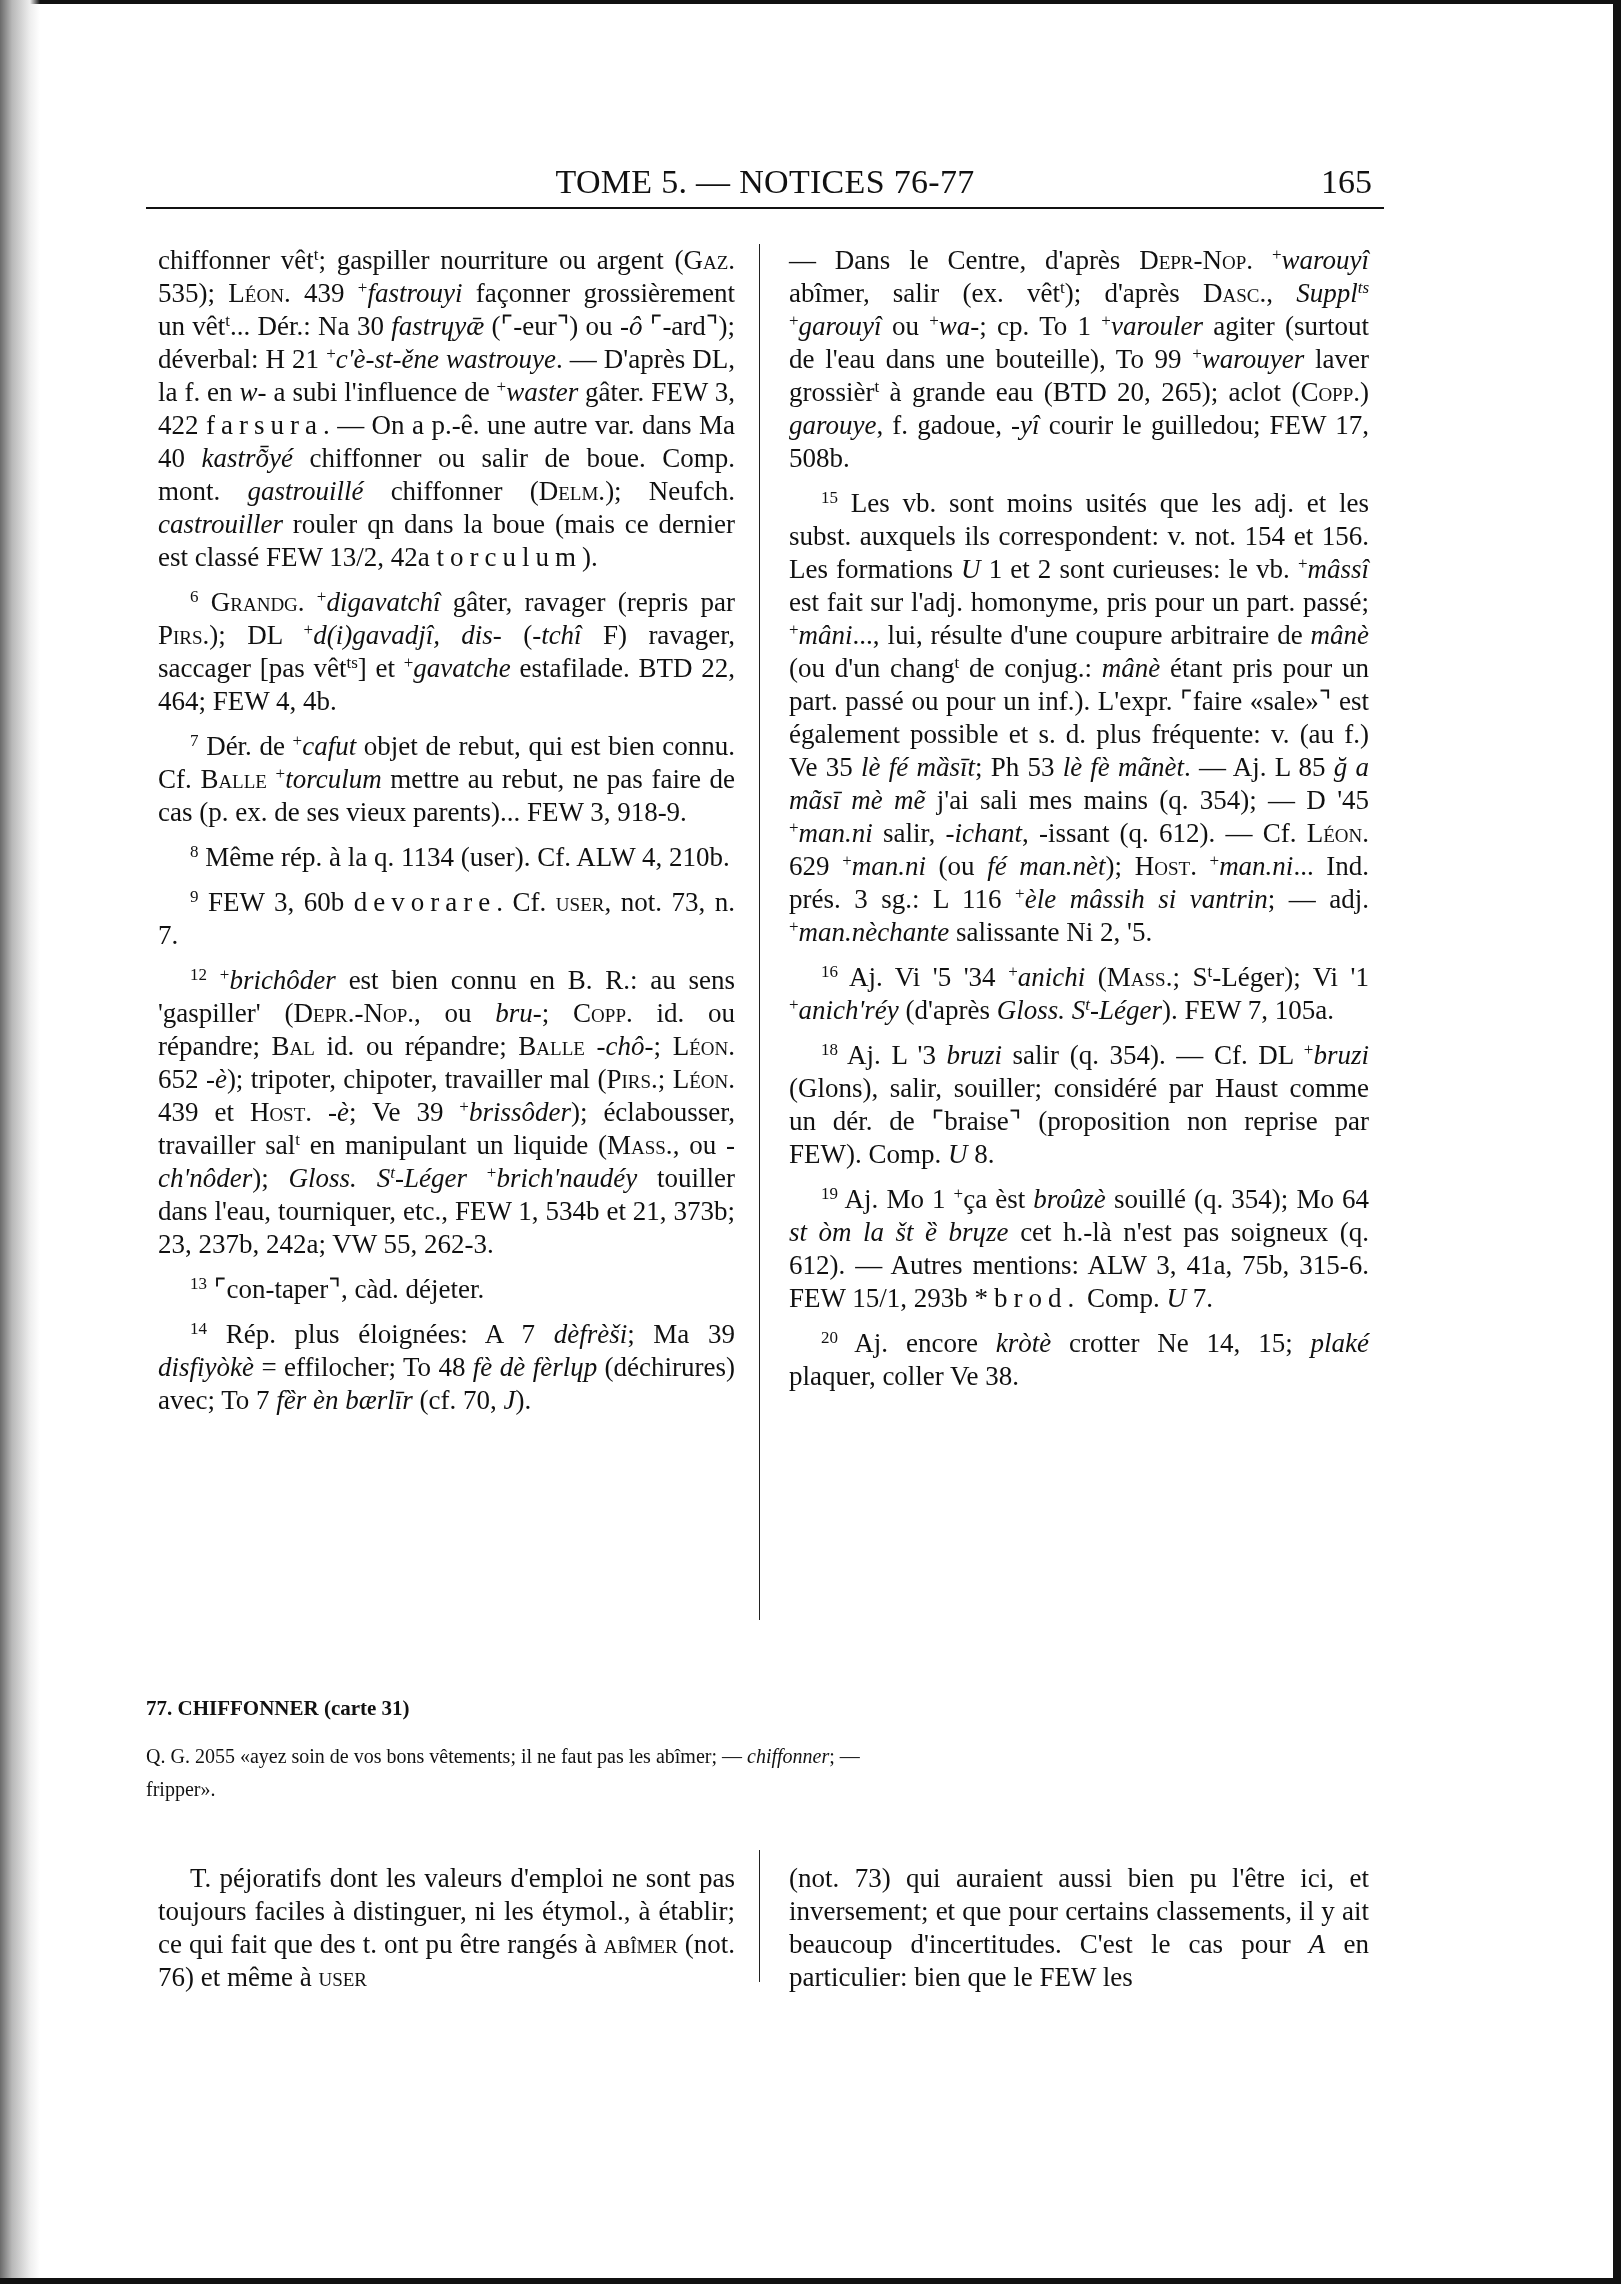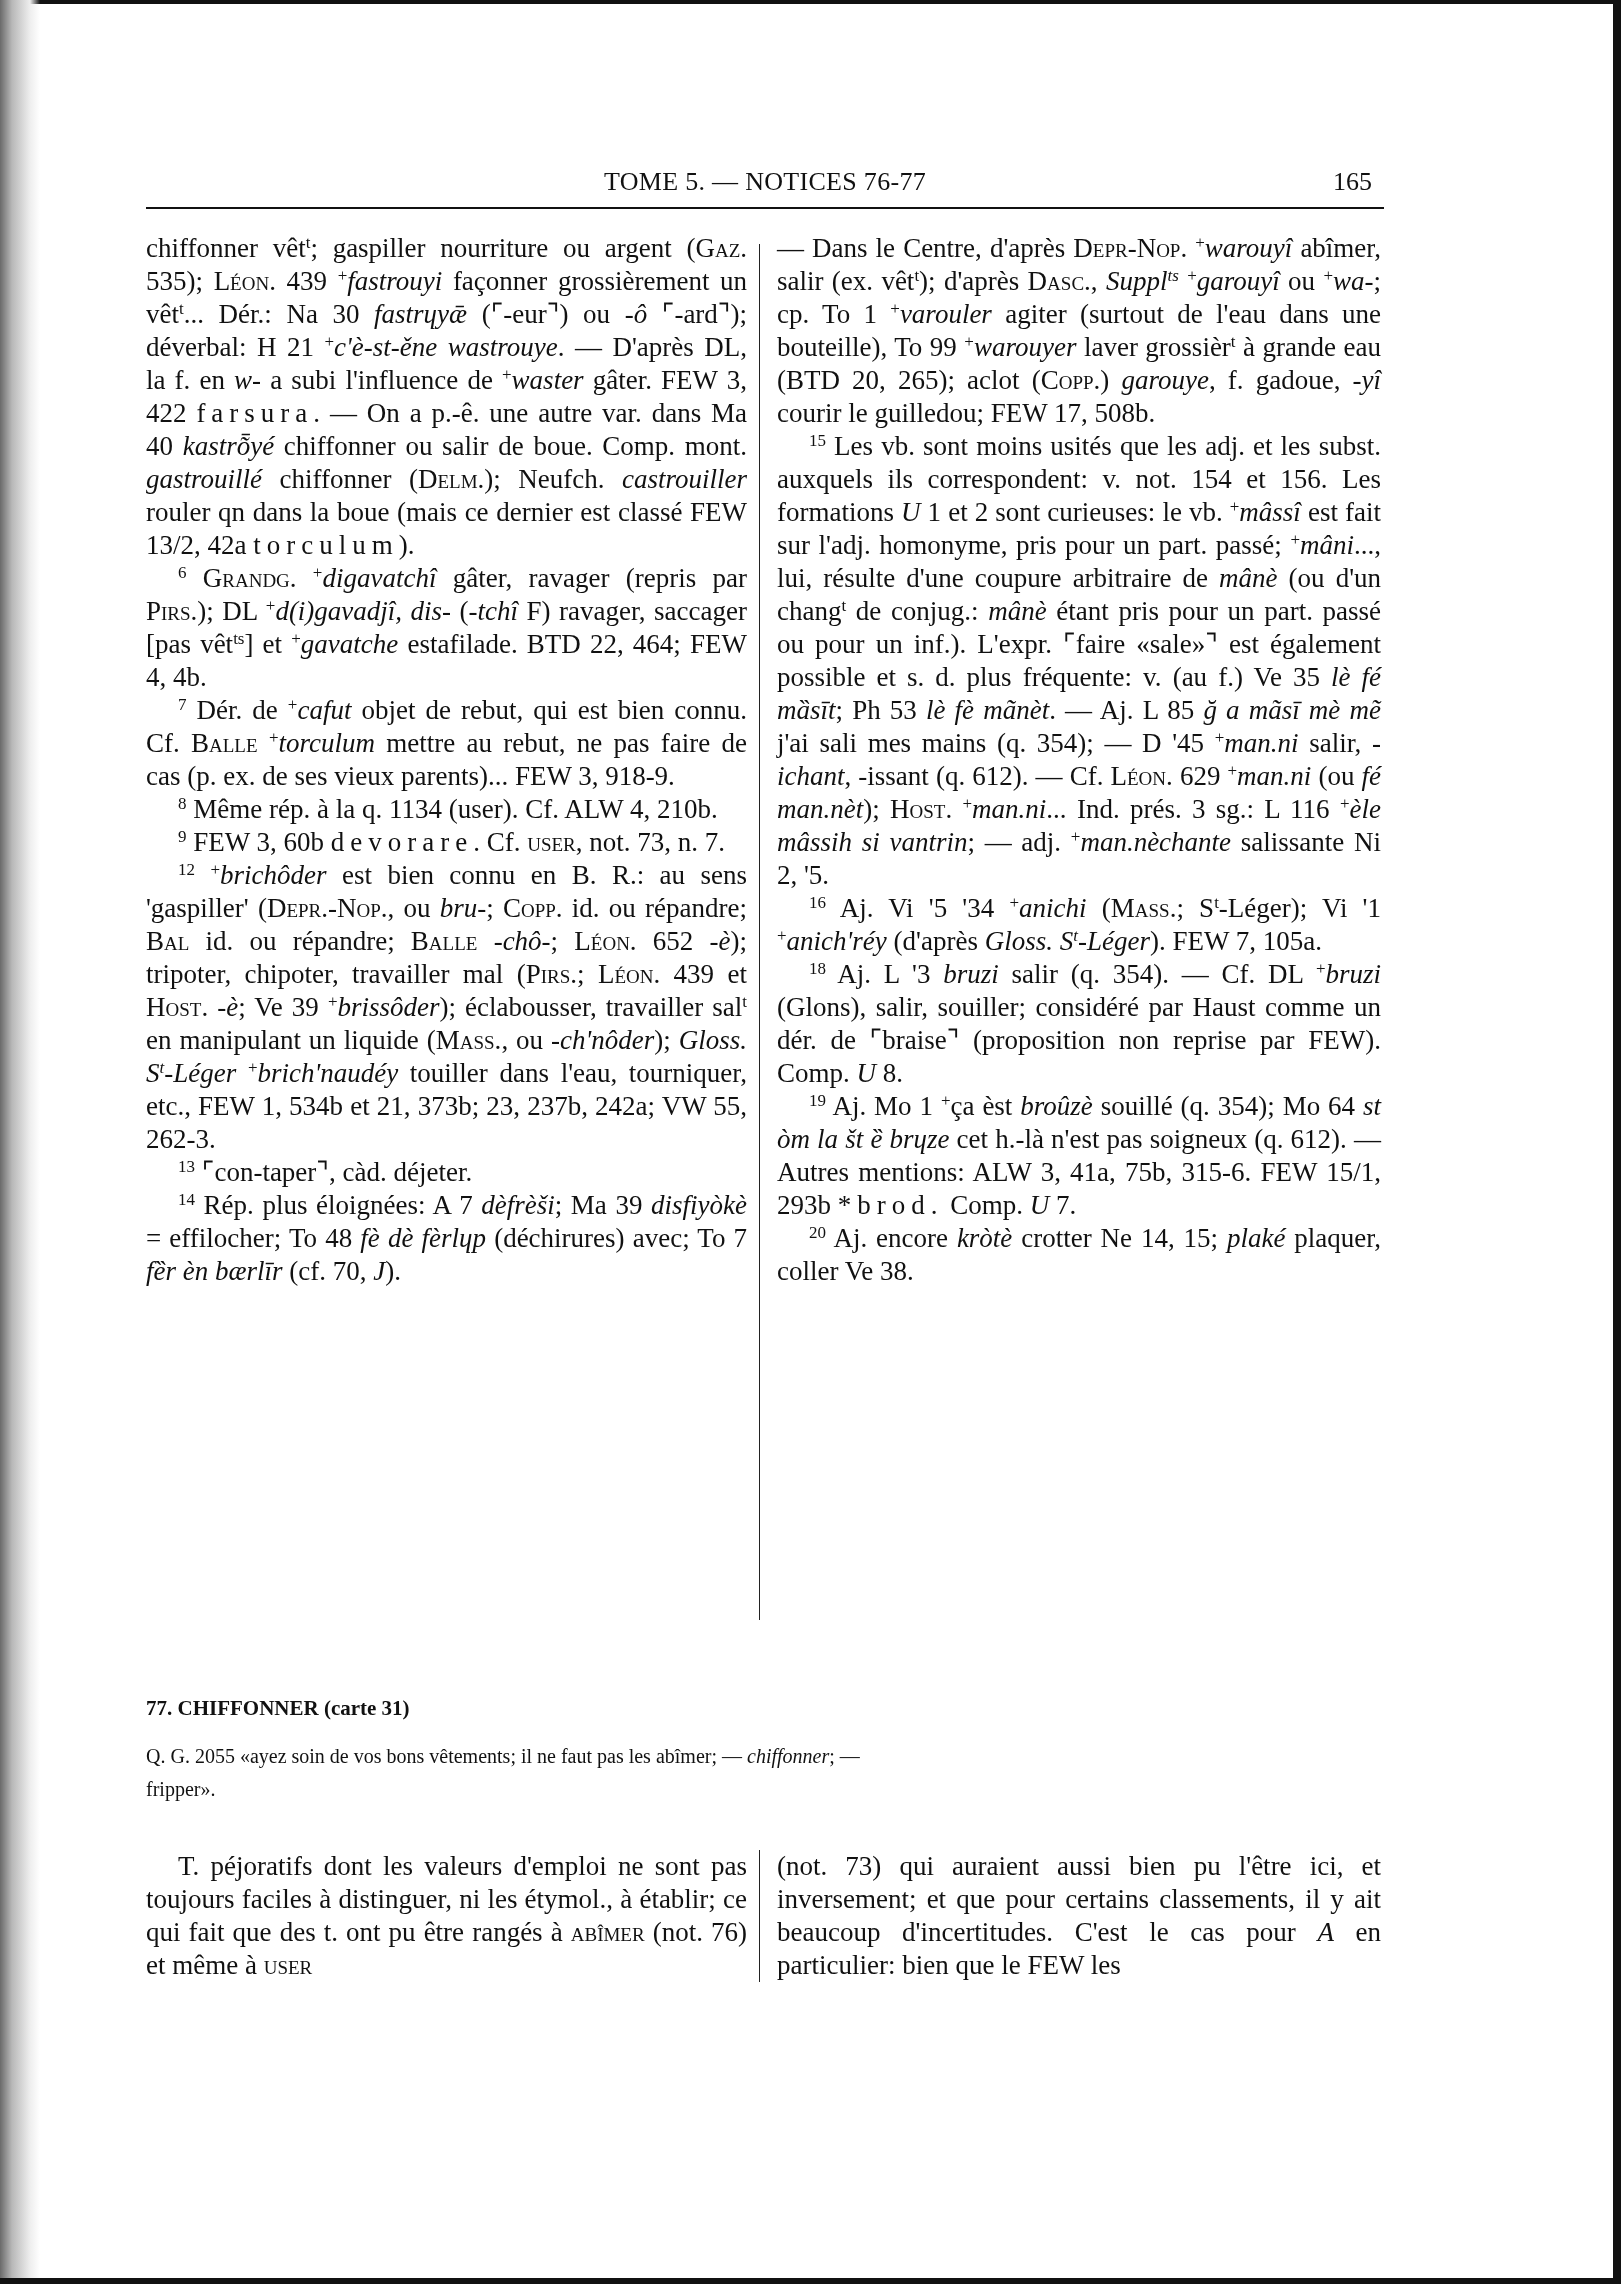--- a/index.html
+++ b/index.html
@@ -17,32 +17,32 @@
     position: absolute; left: 0; top: 0; width: 1621px; height: 4px; background: #111;
   }
   .scan-right {
     position: absolute; right: 0; top: 0; width: 8px; height: 2284px; background: #111;
   }
   .scan-bottom {
     position: absolute; left: 0; bottom: 0; width: 1621px; height: 6px; background: #111;
   }
   .running-head {
     position: absolute; left: 146px; top: 165px; width: 1238px; height: 33px;
-    font-size: 26px; line-height: 33px;
+    font-size: 34px; line-height: 33px;
   }
   .running-head .title { position: absolute; left: 0; width: 100%; text-align: center; letter-spacing: 0.3px; }
   .running-head .page-no { position: absolute; right: 12px; }
   .head-rule {
     position: absolute; left: 146px; top: 207px; width: 1238px; height: 2px; background: #111;
   }
   .col {
     position: absolute; font-size: 27px; line-height: 33px; text-align: justify;
     hyphens: manual;
   }
-  .col p { margin: 0; }
+  .col p { margin: 12px; }
   .col p.note { text-indent: 32px; }
   .col p.cont { text-indent: 0; }
   .col-left { left: 146px; top: 232px; width: 601px; }
   .col-right { left: 777px; top: 232px; width: 604px; }
   .col-divider { position: absolute; left: 759px; width: 1.3px; background: #222; }
   .div-1 { top: 244px; height: 1376px; }
   .div-2 { top: 1850px; height: 132px; }
   .sc { font-variant: small-caps; }
   i { font-style: italic; }
   sup { font-size: 17px; line-height: 0; vertical-align: 9.2px; }

